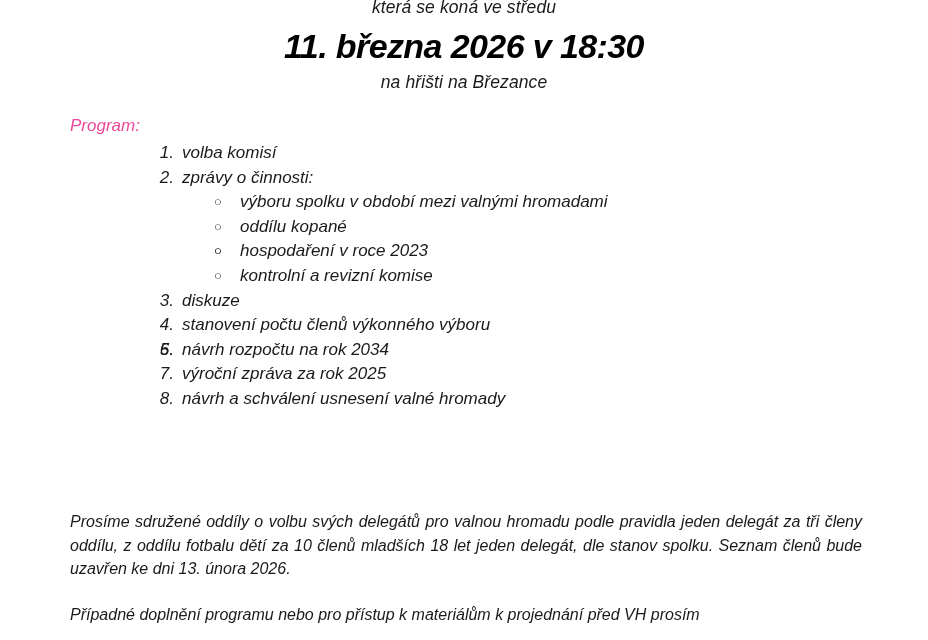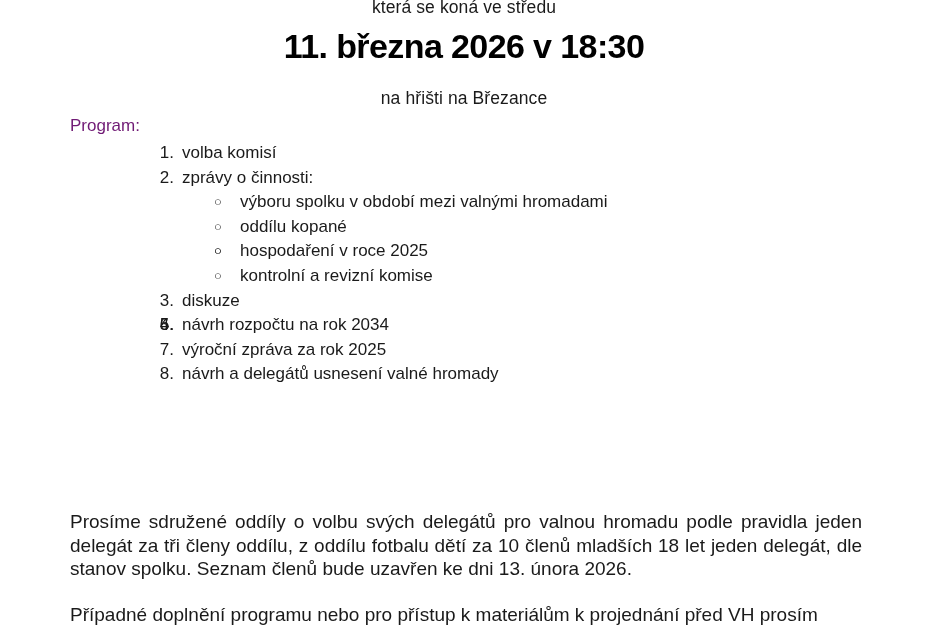--- a/index.html
+++ b/index.html
@@ -14,20 +14,21 @@
     font-family: "Liberation Sans", sans-serif;
     color: #111111;
     -webkit-font-smoothing: antialiased;
   }
   #page {
     position: relative;
     width: 928px;
     height: 640px;
     background: #ffffff;
     overflow: hidden;
+    font-style: italic;
   }
 
   
   .head-line {
     text-align: center;
     font-size: 17.5px;
     line-height: 21px;
     letter-spacing: 0.1px;
     color: #1a1a1a;
   }
@@ -43,34 +44,34 @@
     text-align: center;
     font-size: 34px;
     line-height: 42px;
     font-weight: 700;
     letter-spacing: -0.6px;
     color: #000000;
   }
   #event-place {
     position: absolute;
     left: 0; right: 0;
-    top: 88px;
+    top: 72px;
   }
 
   
   #program-block {
     position: absolute;
     left: 70px;
     top: 114px;
     width: 800px;
   }
   #program-heading {
     font-size: 17px;
     line-height: 24px;
-    color: #701a75;
+    color: #ec4899;
   }
   ol.program-list {
     list-style: none;
     margin: 3px 0 0 0;
     padding: 0;
   }
   ol.program-list > li {
     position: relative;
     padding-left: 112px;
     font-size: 17px;
@@ -107,21 +108,21 @@
   }
 
   
   #body-block {
     position: absolute;
     left: 70px;
     top: 510px;
     width: 792px;
   }
   .body-par {
-    font-size: 19px;
+    font-size: 16px;
     line-height: 23.5px;
     text-align: justify;
     text-justify: inter-word;
     color: #1a1a1a;
     margin: 0;
   }
   .body-par + .body-par {
     margin-top: 22px;
   }
   .body-par.clipped {
@@ -161,50 +162,51 @@
           </li>
           <li>
             <span class="bullet">○</span>
             <span>oddílu kopané</span>
           </li>
           <li>
             <span class="bullet">○</span>
           </li>
           <li>
             <span class="bullet">○</span>
-            <span>hospodaření v roce 2025</span>
+            <span>hospodaření v roce 2023</span>
           </li>
           <li>
             <span class="bullet">○</span>
             <span>kontrolní a revizní komise</span>
           </li>
         </ul>
       </li>
 
       <li>
         <span class="num">3.</span>
         <span class="txt">diskuze</span>
       </li>
       <li>
         <span class="num">4.</span>
+        <span class="txt">stanovení počtu členů výkonného výboru</span>
       </li>
       <li>
         <span class="num">5.</span>
       </li>
       <li>
         <span class="num">6.</span>
         <span class="txt">návrh rozpočtu na rok 2034</span>
       </li>
       <li>
         <span class="num">7.</span>
         <span class="txt">výroční zpráva za rok 2025</span>
       </li>
       <li>
         <span class="num">8.</span>
-        <span class="txt">návrh a delegátů usnesení valné hromady</span>
+        <span class="txt">návrh a schválení usnesení valné hromady</span>
       </li>
 
     </ol>
   </div>
 
   <div id="body-block">
     <p class="body-par">Prosíme sdružené oddíly o volbu svých delegátů pro valnou hromadu podle pravidla jeden delegát za tři členy oddílu, z oddílu fotbalu dětí  za 10 členů mladších 18 let jeden delegát, dle stanov spolku. Seznam členů bude uzavřen ke dni 13. února 2026.</p>
     <p class="body-par clipped">Případné doplnění programu nebo pro přístup k materiálům k projednání před VH prosím</p>
   </div>
 

